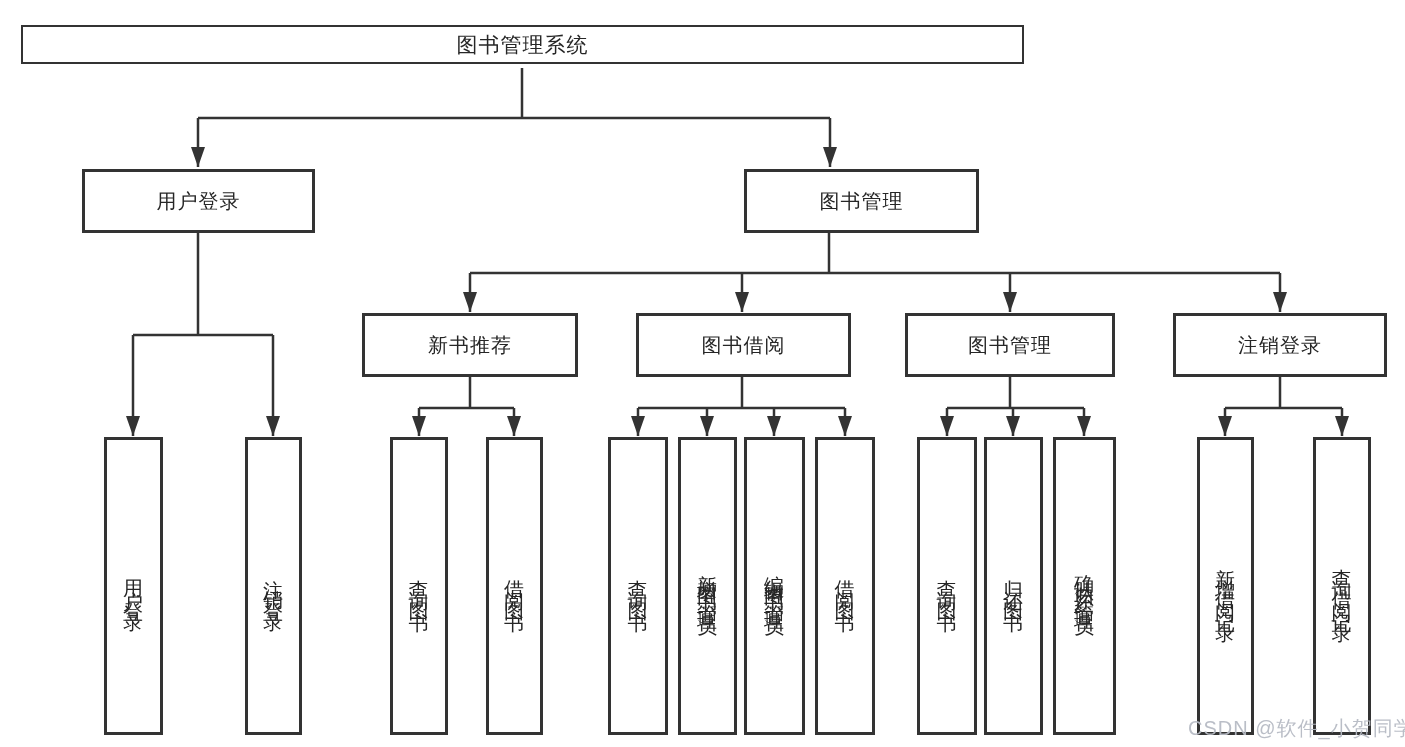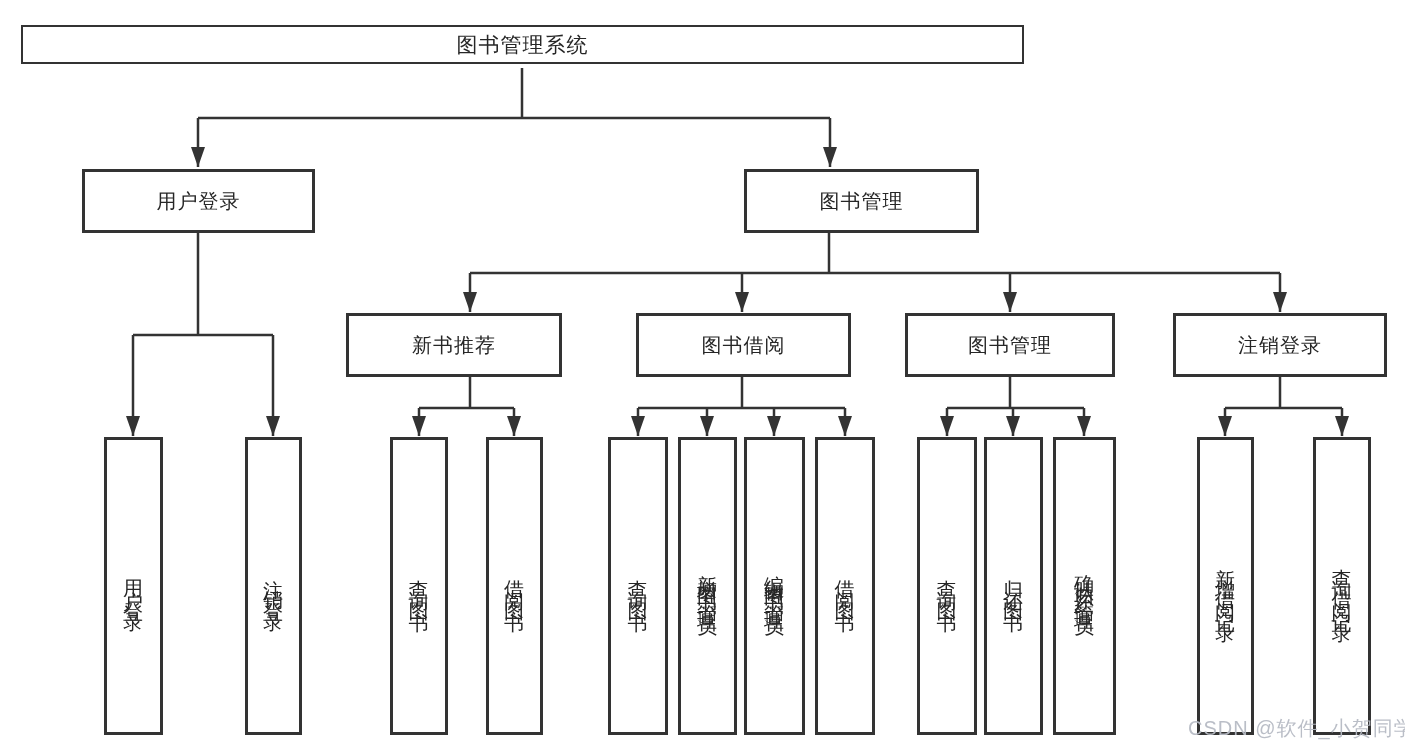--- a/index.html
+++ b/index.html
@@ -116,21 +116,21 @@
     <span>图书管理系统</span>
   </div>
 
   <div class="node" style="left:82px; top:169px; width:233px; height:64px;">
     <span>用户登录</span>
   </div>
   <div class="node" style="left:744px; top:169px; width:235px; height:64px;">
     <span>图书管理</span>
   </div>
 
-  <div class="node" style="left:346px; top:313px; width:216px; height:64px;">
+  <div class="node" style="left:362px; top:313px; width:216px; height:64px;">
     <span>新书推荐</span>
   </div>
   <div class="node" style="left:636px; top:313px; width:215px; height:64px;">
     <span>图书借阅</span>
   </div>
   <div class="node" style="left:905px; top:313px; width:210px; height:64px;">
     <span>图书管理</span>
   </div>
   <div class="node" style="left:1173px; top:313px; width:214px; height:64px;">
     <span>注销登录</span>

